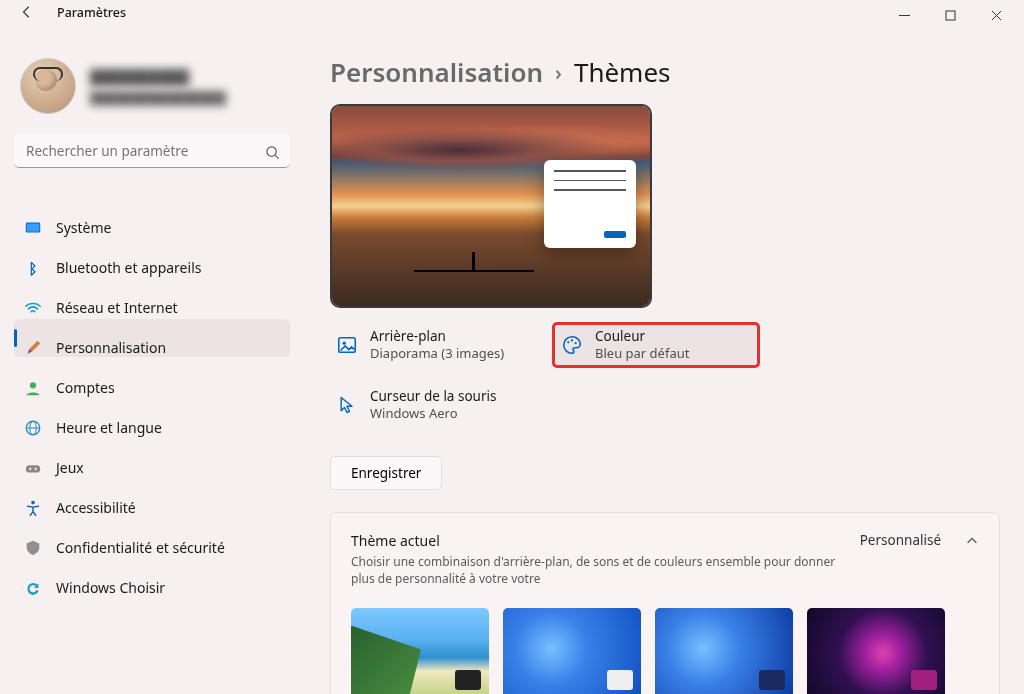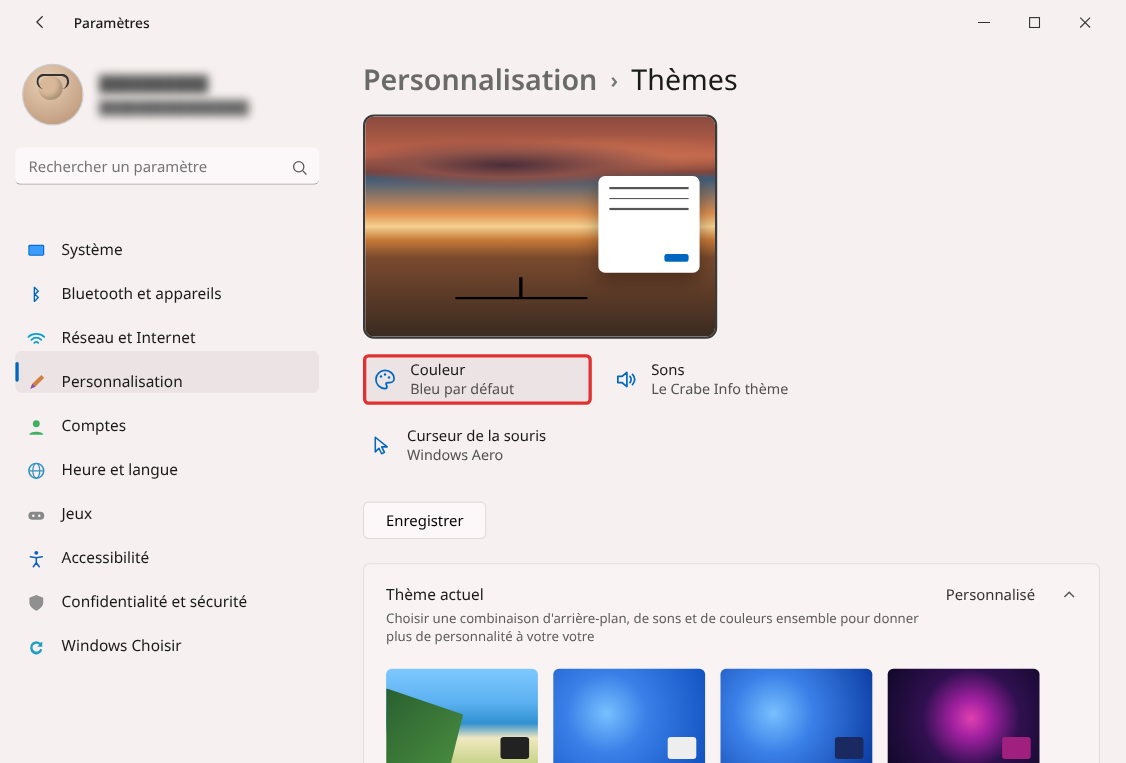--- a/index.html
+++ b/index.html
@@ -1,17 +1,17 @@
 <!DOCTYPE html>
 <html><head>
 <meta charset="utf-8">
 <style>
 *{box-sizing:border-box;margin:0;padding:0;font-family:"Segoe UI",system-ui,sans-serif}
 body{background:#f6f0f0;width:1024px;height:694px;overflow:hidden;color:#1a1a1a}
-.titlebar{height:40px;display:flex;align-items:center;padding:0 15px}
+.titlebar{height:40px;display:flex;align-items:flex-start;padding:0 5px}
 .tb-left{display:flex;align-items:center;gap:18px;padding-left:10px}
 .back-btn{width:24px;height:24px;display:flex;align-items:center;justify-content:center;cursor:pointer;border-radius:4px}
 .tb-title{font-size:12.5px;font-weight:500}
 .win-controls{margin-left:auto;display:flex}
 .win-btn{width:46px;height:30px;display:flex;align-items:center;justify-content:center;cursor:pointer}
 .main{display:flex;height:654px}
 .sidebar{width:300px;padding:8px 10px 0 14px;display:flex;flex-direction:column}
 .user{display:flex;align-items:center;gap:14px;padding:10px 6px 18px 6px}
 .avatar{width:56px;height:56px;border-radius:50%;background:radial-gradient(circle at 40% 30%,#e8d0b8,#b89070);position:relative;overflow:hidden;border:1px solid #ccc}
 .avatar::after{content:"";position:absolute;top:10px;left:14px;width:22px;height:22px;border-radius:50%;background:#d8b898;box-shadow:inset -3px -3px 4px rgba(0,0,0,.2)}
@@ -220,44 +220,45 @@
         <div class="preview-card">
           <div class="line"></div>
             <div class="line"></div>
             <div class="line"></div>
           <div class="btn-sm"></div>
         </div>
       </div>
     </div>
 
     <div class="tiles">
+      <div class="tile">
+        <span class="tile-ico">
+            <svg width="22" height="22" viewBox="0 0 24 24">
+              <rect x="3" y="4" width="18" height="16" rx="2" stroke="#0067c0" stroke-width="1.7" fill="none"></rect>
+              <circle cx="9" cy="10" r="1.8" fill="#0067c0"></circle>
+              <path d="M5 18l5-5 4 4 3-3 3 3" stroke="#0067c0" stroke-width="1.7" fill="none"></path>
+            </svg>
+          </span>
+        <span class="tile-txt">
+            <span class="tile-title">Arrière-plan</span>
+            <span class="tile-sub">Diaporama (3 images)</span>
+          </span>
+      </div>
       <div class="tile highlight">
         <span class="tile-ico">
             <svg width="22" height="22" viewBox="0 0 24 24">
               <path d="M12 3a9 9 0 1 0 0 18c1.5 0 2-1 2-2s-1-1.5-1-2.5 1-1.5 2-1.5h2a4 4 0 0 0 4-4c0-4.5-4-8-9-8z" stroke="#0067c0" stroke-width="1.7" fill="none"></path>
               <circle cx="8" cy="9" r="1.2" fill="#0067c0"></circle>
               <circle cx="12" cy="7" r="1.2" fill="#0067c0"></circle>
               <circle cx="16" cy="10" r="1.2" fill="#0067c0"></circle>
             </svg>
           </span>
         <span class="tile-txt">
             <span class="tile-title">Couleur</span>
             <span class="tile-sub">Bleu par défaut</span>
-          </span>
-      </div>
-      <div class="tile">
-        <span class="tile-ico">
-            <svg width="22" height="22" viewBox="0 0 24 24">
-              <path d="M4 9v6h4l5 4V5L8 9H4z" stroke="#0067c0" stroke-width="1.7" fill="none" stroke-linejoin="round"></path>
-              <path d="M16 9c1.5 1.5 1.5 4.5 0 6M18.5 7c3 3 3 7 0 10" stroke="#0067c0" stroke-width="1.7" fill="none" stroke-linecap="round"></path>
-            </svg>
-          </span>
-        <span class="tile-txt">
-            <span class="tile-title">Sons</span>
-            <span class="tile-sub">Le Crabe Info thème</span>
           </span>
       </div>
       <div class="tile">
         <span class="tile-ico">
             <svg width="20" height="20" viewBox="0 0 24 24">
               <path d="M5 3l0 16 4-4 3 6 3-1.5-3-6 6 0z" stroke="#0067c0" stroke-width="1.7" fill="none" stroke-linejoin="round"></path>
             </svg>
           </span>
         <span class="tile-txt">
             <span class="tile-title">Curseur de la souris</span>

